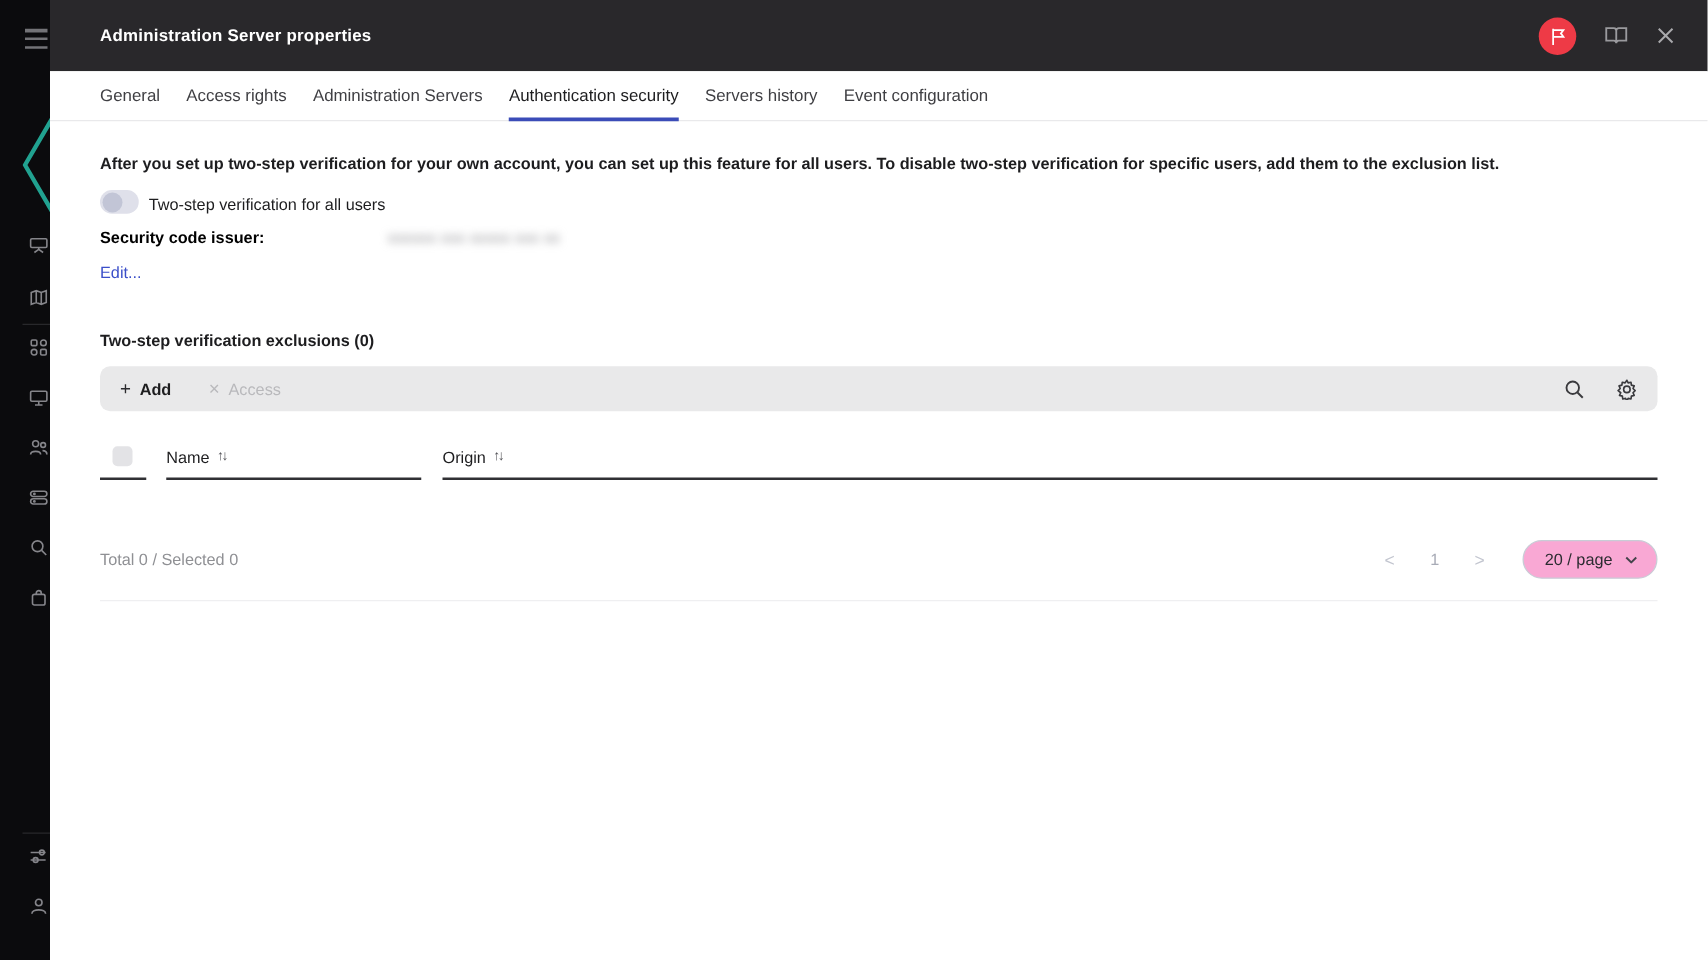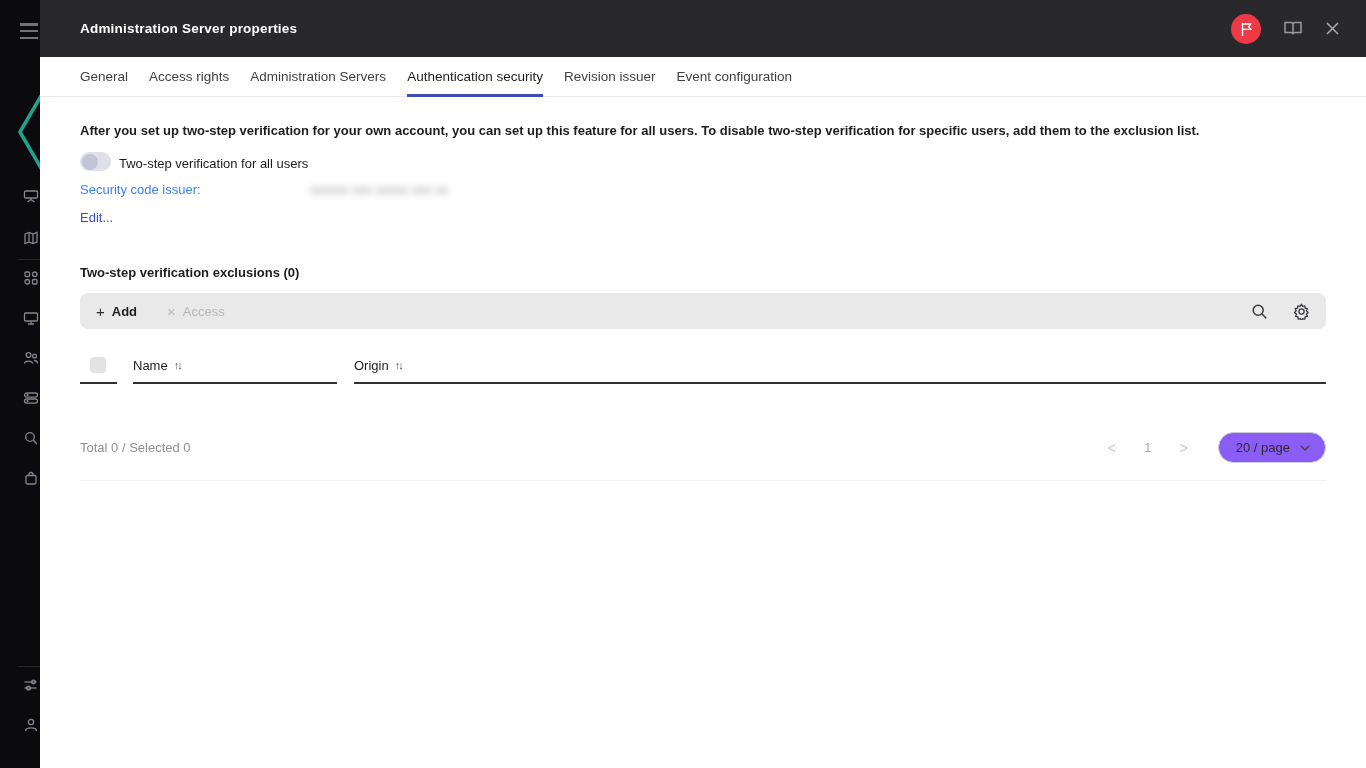--- a/index.html
+++ b/index.html
@@ -40,21 +40,21 @@
   .desc { margin-top:26px; font-size:13px; color:#1d1d1f;font-weight:bold; }
 
   .toggle-row { margin-top:14px; display:flex; align-items:flex-end; gap:8px; }
   .toggle { width:31px; height:19px; border-radius:10px; background:#dfe0ea;
     position:relative; cursor:pointer; flex:0 0 auto; }
   .toggle .knob { position:absolute; left:1.5px; top:1.5px; width:16px; height:16px;
     border-radius:50%; background:#c2c5d6; }
   .toggle-label { font-size:13px; color:#1d1d1f; }
 
   .issuer-row { margin-top:11px; display:flex; font-size:13px; }
-  .issuer-label { color:#3b82f6; width:230px; }
+  .issuer-label { color:#000000; width:230px;font-weight:bold; }
   .obscured { filter:blur(3.5px); color:#96969a; user-select:none; }
 
   .edit-link { margin-top:13px; font-size:13px; color:#3b4fc9; cursor:pointer; width:max-content; }
 
   .section-title { margin-top:40px; font-size:13px; color:#1d1d1f; }
 
   .toolbar { margin-top:13px; height:36px; background:#e9e9ea; border-radius:8px;
     display:flex; align-items:center; padding:0 16px; }
   .tb-btn { display:flex; align-items:center; gap:7px; font-size:13px; cursor:pointer; }
   .tb-btn .glyph { font-size:15px; line-height:1; }
@@ -77,21 +77,21 @@
   .empty-shadow { width:66px; height:10px; border-radius:50%; background:#f2f2f3; margin-top:-6px; }
   .empty-text { margin-top:16px; font-size:13px; color:#4b4b4f; }
 
   .footer { margin-top:48px; display:flex; align-items:center; }
   .summary { font-size:13px; color:#8f9094; }
   .pager { margin-left:auto; display:flex; align-items:center; }
   .page-arrow { width:36px; text-align:center; font-size:14px; color:#c2c5cf; cursor:default; }
   .page-num { width:36px; text-align:center; font-size:13px; color:#a8abb6; cursor:pointer; }
   .page-size { margin-left:16px; height:31px; border:1px solid #c9ccd6; border-radius:16px;
     display:flex; align-items:center; gap:10px; padding:0 15px 0 17px;
-    font-size:13px; color:#2b2b30; cursor:pointer; background:#8b5cf6; }
+    font-size:13px; color:#2b2b30; cursor:pointer; background:#f9a8d4; }
 
   .panel-bottom { margin-top:17px; border-top:1px solid #efeff1; }
 </style>
 </head>
 <body>
 
 <aside class="sidebar">
   <div class="hamburger">
     <span></span>
       <span></span>
@@ -197,21 +197,21 @@
   </div>
 </header>
 
 <div class="main">
 
   <nav class="tabs">
     <div class="tab">General</div>
     <div class="tab">Access rights</div>
     <div class="tab">Administration Servers</div>
     <div class="tab active">Authentication security</div>
-    <div class="tab">Revision issuer</div>
+    <div class="tab">Servers history</div>
     <div class="tab">Event configuration</div>
   </nav>
 
   <div class="content">
     <p class="desc">After you set up two-step verification for your own account, you can set up this feature for all users. To disable two-step verification for specific users, add them to the exclusion list.</p>
 
     <div class="toggle-row">
       <div class="toggle">
           <div class="knob"></div>
         </div>

